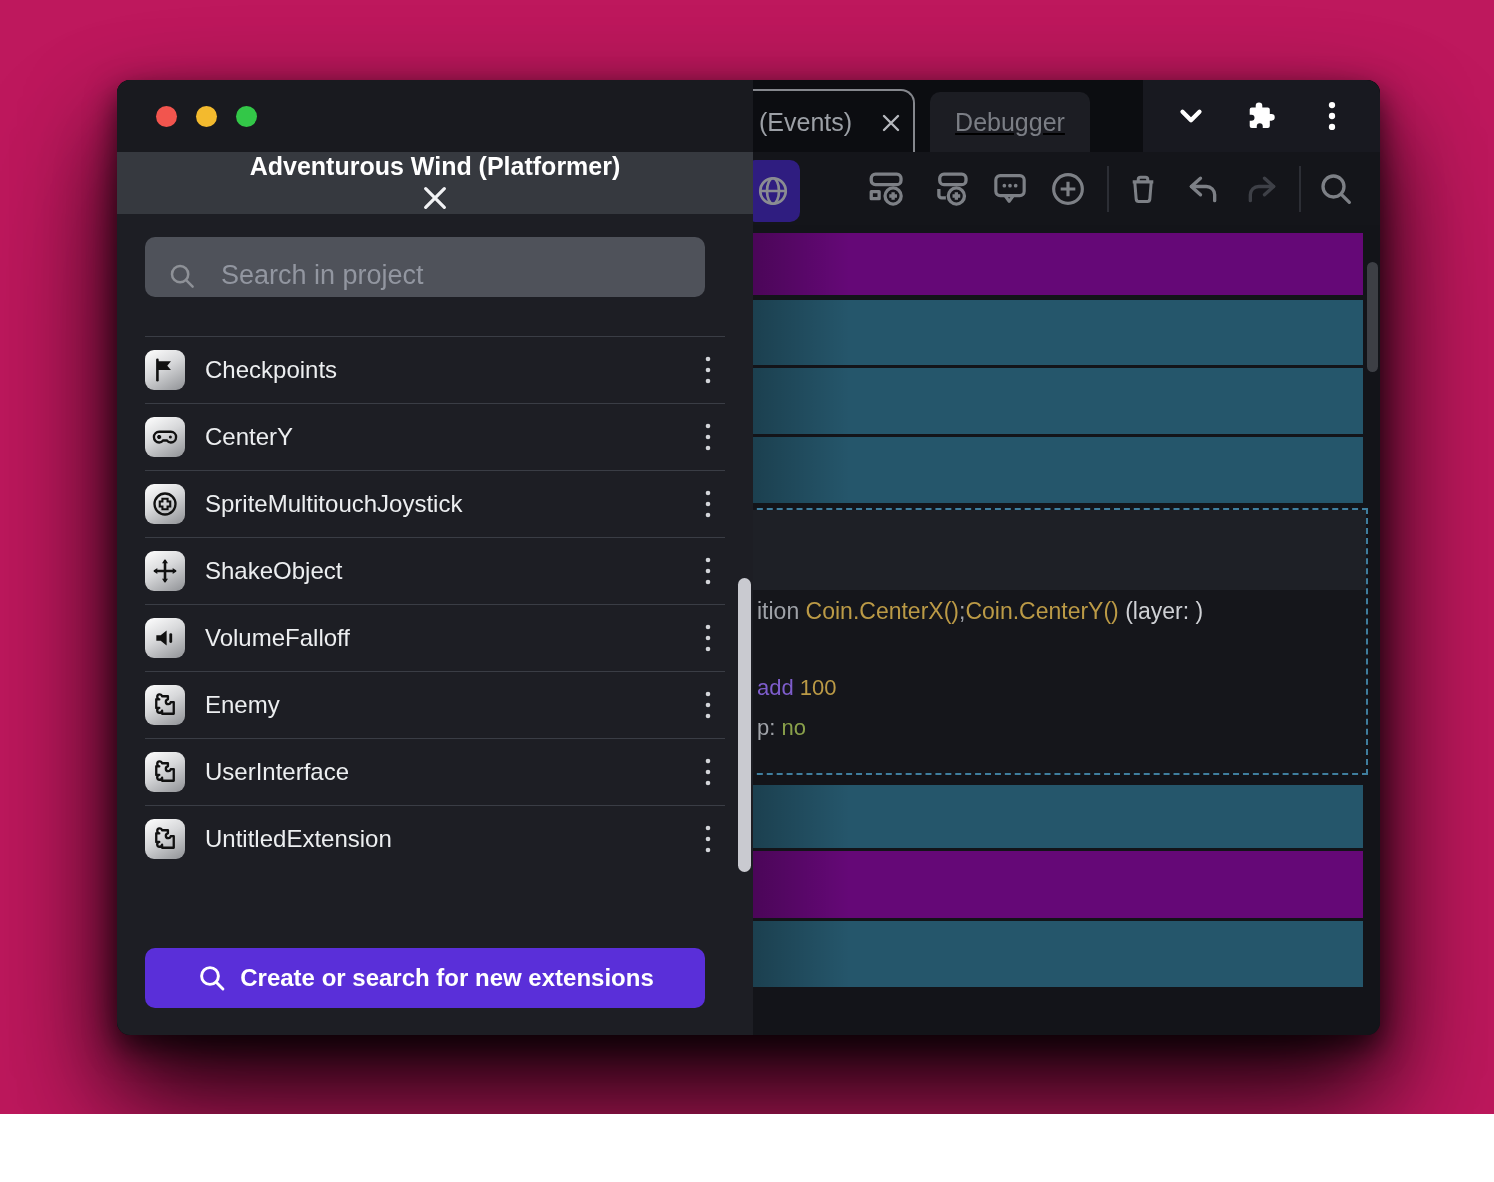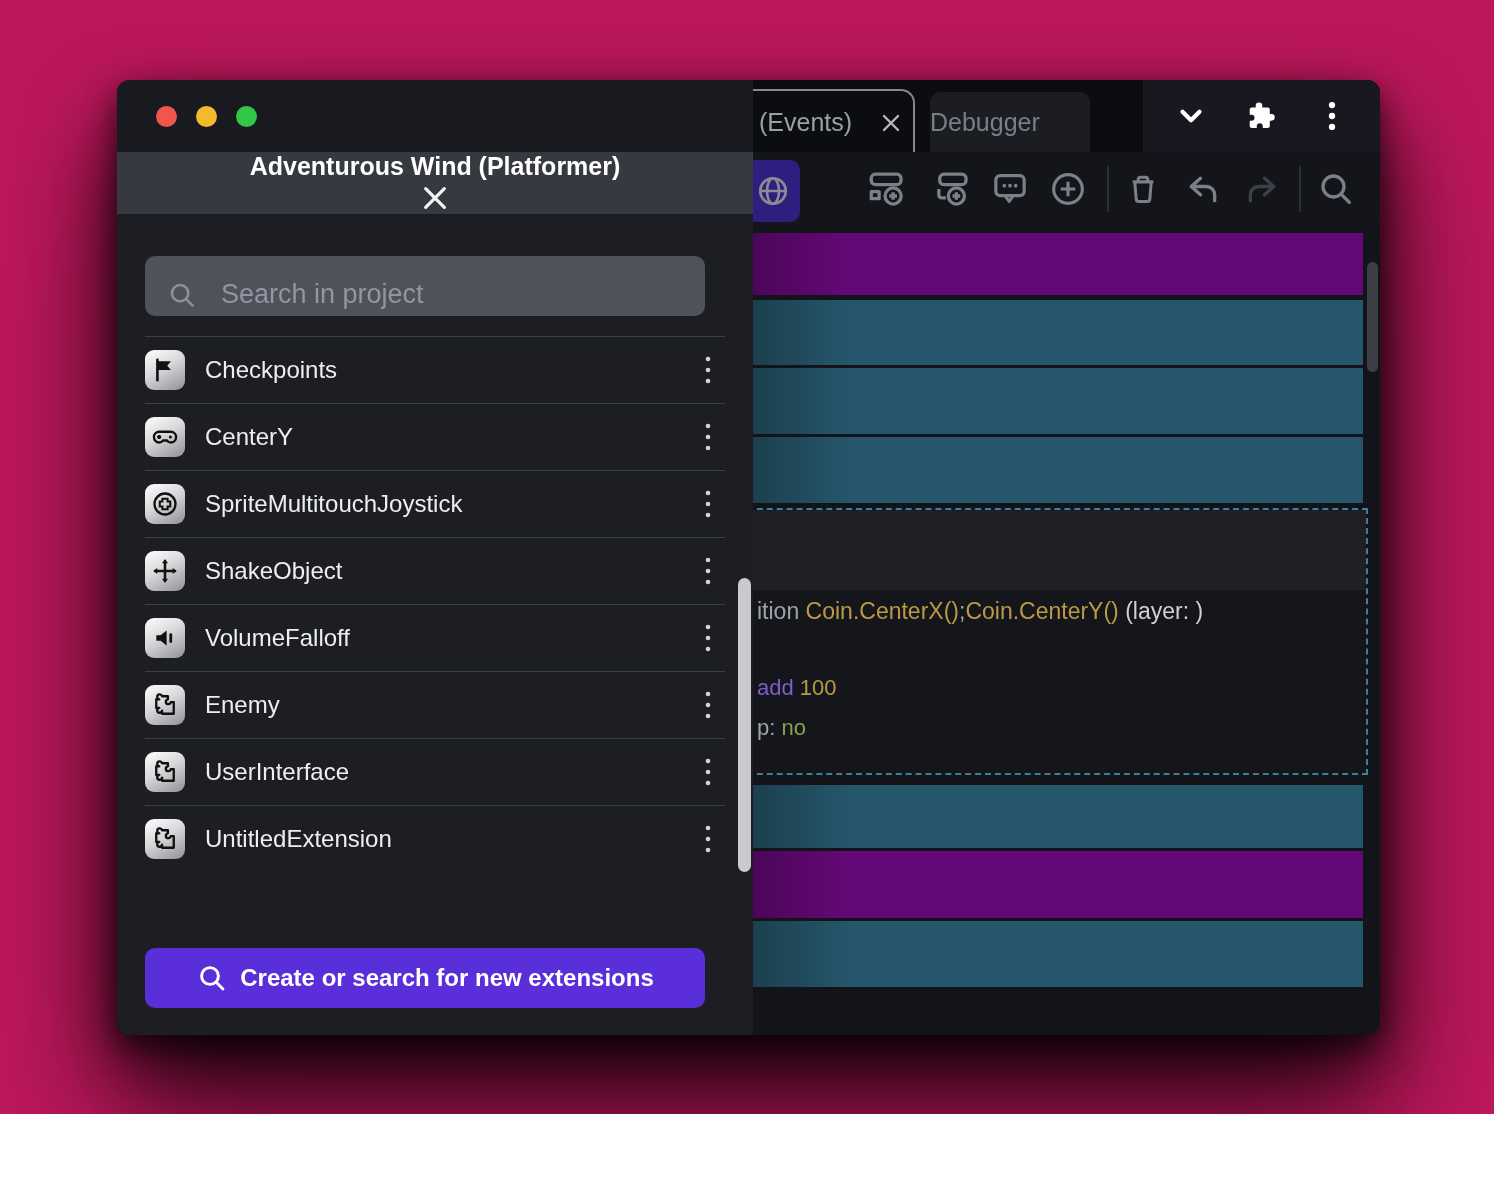--- a/index.html
+++ b/index.html
@@ -11,21 +11,21 @@
 
   
   .editor{position:absolute;inset:0;z-index:1;}
   .tabbar{position:absolute;left:0;top:0;right:0;height:72px;background:#0c0d11;}
   .tab-events{position:absolute;left:560px;top:9px;width:238px;height:65px;box-sizing:border-box;
               border:2px solid #85878d;border-bottom:none;border-radius:14px 14px 0 0;
               display:flex;align-items:center;padding-left:80px;gap:26px;cursor:pointer;}
   .tab-events .tab-label{color:#9ca0a6;font-size:25px;}
   .tab-close{color:#b6b8bd;width:26px;height:26px;display:flex;align-items:center;justify-content:center;cursor:pointer;}
   .tab-debugger{position:absolute;left:813px;top:12px;width:160px;height:60px;background:#1c1d23;
-                border-radius:10px 10px 0 0;display:flex;align-items:center;cursor:pointer;}
+                border-radius:10px 10px 0 0;display:flex;align-items:center;justify-content:center;cursor:pointer;text-decoration:underline;}
   .tab-debugger .tab-label{color:#7b7e85;font-size:25px;}
   .tab-controls{position:absolute;left:1026px;top:0;width:237px;height:72px;background:#181920;
                 border-radius:0 13px 0 0;display:flex;align-items:center;justify-content:space-evenly;}
   .ctl-btn{width:44px;height:44px;display:flex;align-items:center;justify-content:center;cursor:pointer;}
 
   .toolbar{position:absolute;left:0;top:72px;right:0;height:73px;background:#14151a;display:flex;align-items:center;}
   .globe-btn{position:absolute;left:628px;top:8px;width:55px;height:62px;background:#2f1d80;border-radius:10px;
              display:flex;align-items:center;justify-content:center;cursor:pointer;}
   .tb-btn{position:absolute;width:48px;height:48px;top:13px;display:flex;align-items:center;justify-content:center;cursor:pointer;}
   .tb-divider{position:absolute;top:14px;width:2px;height:46px;background:#2c2e35;}
@@ -44,21 +44,21 @@
 
   
   .panel{position:absolute;left:0;top:0;width:636px;height:955px;z-index:2;background:#1d1e24;
          border-radius:13px 0 0 13px;overflow:hidden;}
   .panel-titlebar{height:72px;background:#191a1f;display:flex;align-items:center;padding-left:39px;gap:19px;}
   .light{width:21px;height:21px;border-radius:50%;cursor:pointer;}
   .light-red{background:#f2554e;} .light-yellow{background:#f3ba2e;} .light-green{background:#33c748;}
   .panel-header{height:62px;background:#36393f;display:flex;align-items:center;padding:0 28px;flex-direction:column;}
   .panel-title{color:#ffffff;font-size:25px;font-weight:bold;flex:1;}
   .panel-close{width:32px;height:32px;display:flex;align-items:center;justify-content:center;cursor:pointer;}
-  .search-box{position:absolute;left:28px;top:176px;width:560px;height:60px;background:#4f525a;border-radius:10px;
+  .search-box{position:absolute;left:28px;top:157px;width:560px;height:60px;background:#4f525a;border-radius:10px;
               display:flex;align-items:center;padding:17px 10px 0 22px;box-sizing:border-box;gap:22px;cursor:text;}
   .search-input{flex:1;background:transparent;border:none;outline:none;color:#e8e9ec;font-size:27px;
                 font-family:"Liberation Sans","DejaVu Sans",sans-serif;}
   .search-input::placeholder{color:#9296a0;}
   .item-list{position:absolute;left:28px;top:256px;width:580px;}
   .item-row{height:66px;border-top:1px solid #3a3d45;display:flex;align-items:center;gap:20px;cursor:pointer;}
   .item-icon{width:40px;height:40px;border-radius:9px;flex:0 0 40px;
              background:linear-gradient(150deg,#ffffff 0%,#d7d8da 45%,#8f9195 100%);
              display:flex;align-items:center;justify-content:center;}
   .item-label{color:#eceef0;font-size:24px;flex:1;}

